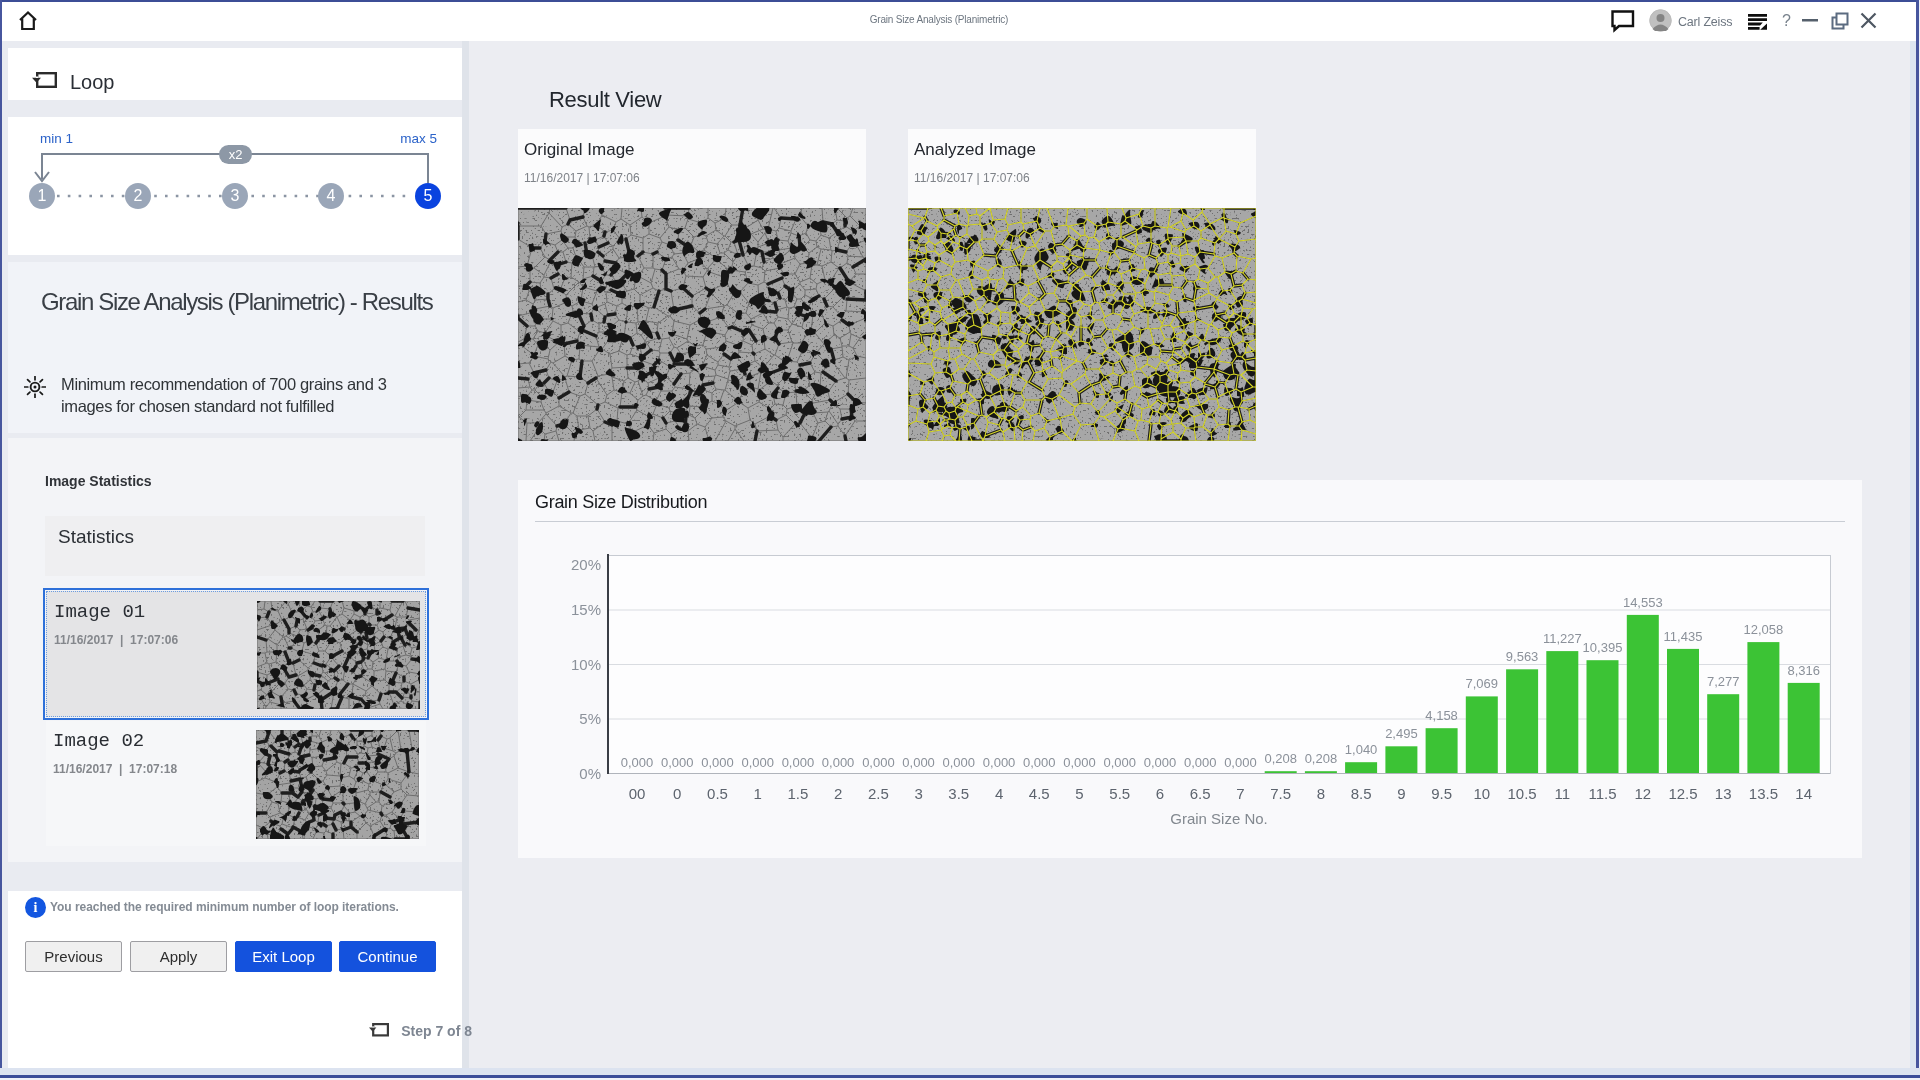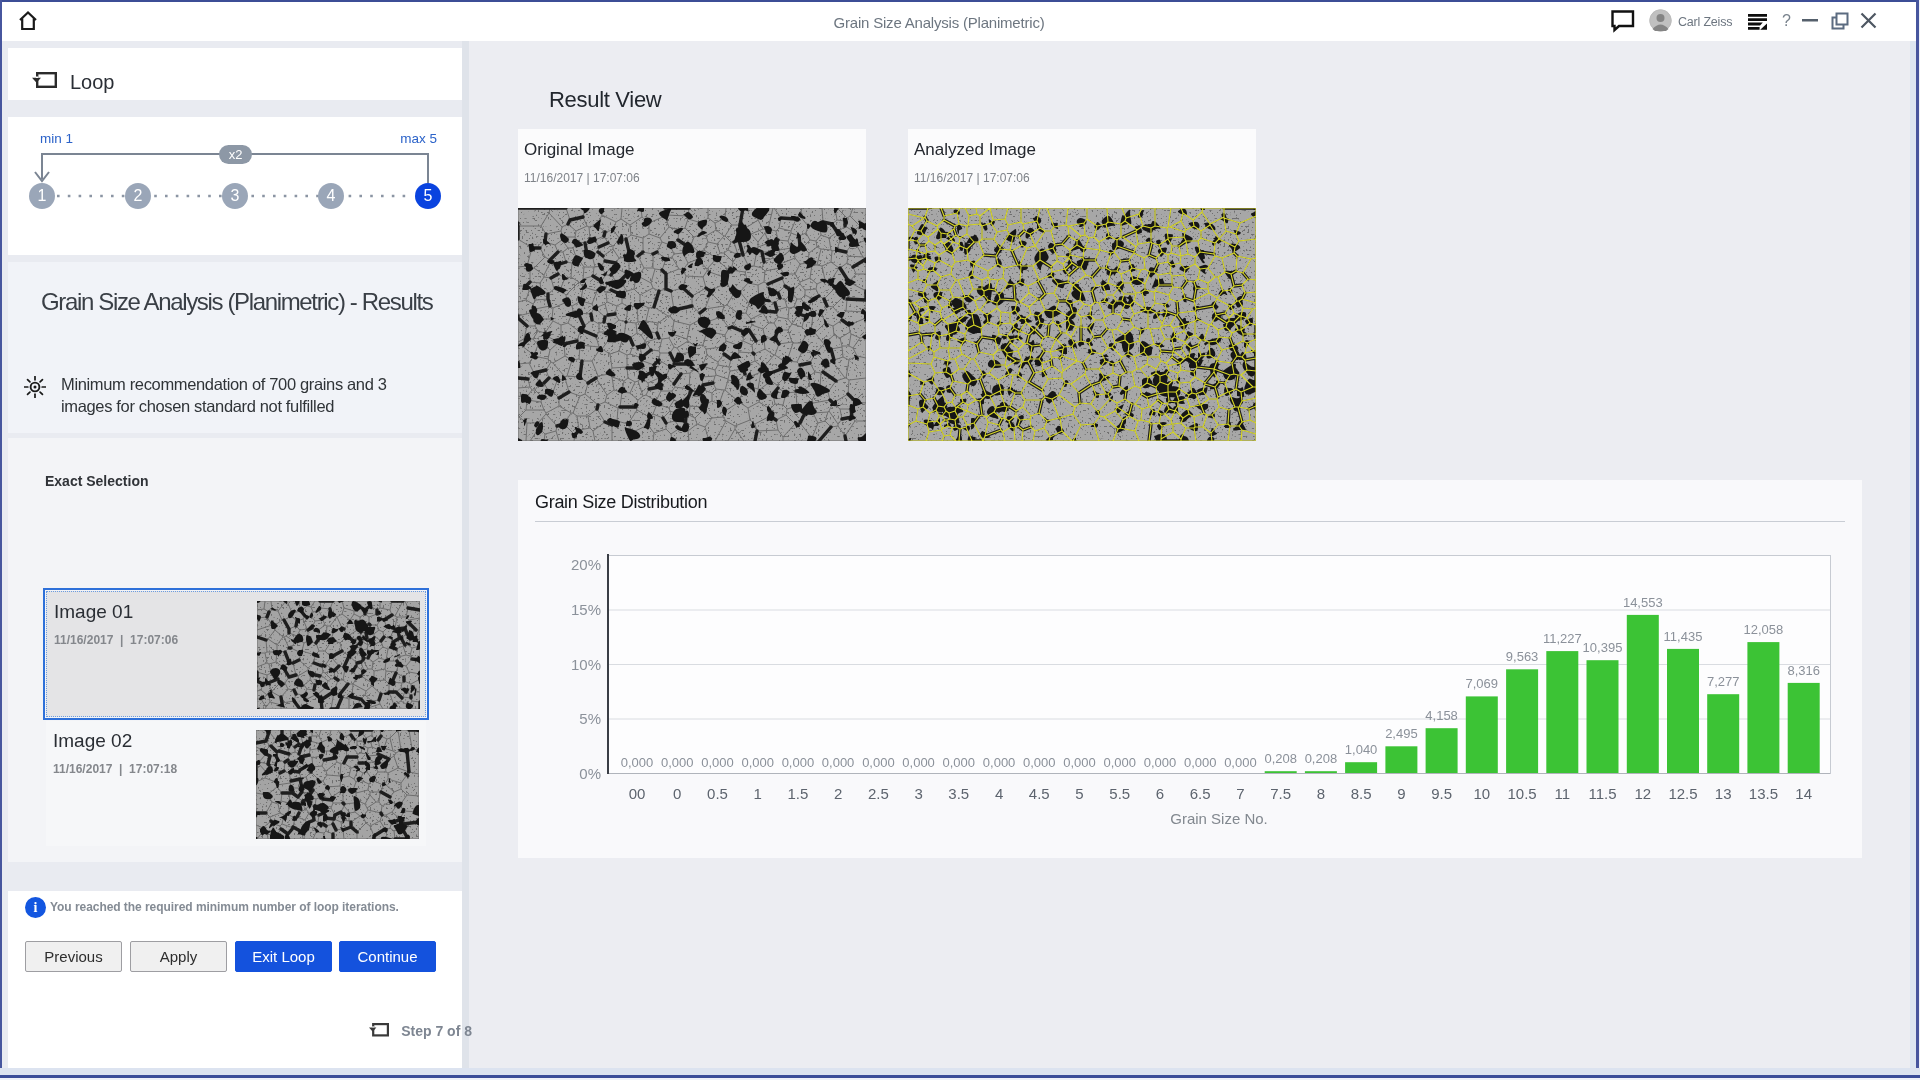--- a/index.html
+++ b/index.html
@@ -8,21 +8,21 @@
 .abs { position:absolute; }
 
 #topbar { position:absolute; left:0; top:0; width:1920px; height:41px; background:#fff; border-top:2px solid #3c4e96; }
 #leftedge { position:absolute; left:0; top:0; width:2px; height:1080px; background:#47569e; }
 #rightedge { position:absolute; left:1916px; top:0; width:3px; height:1080px; background:#47569e; }
 #rightstrip { position:absolute; left:1910px; top:41px; width:6px; height:1027px; background:#dde6f1; }
 #rightpad { position:absolute; left:1919px; top:0; width:1px; height:1080px; background:#eef1f8; }
 #botband { position:absolute; left:0; top:1068px; width:1920px; height:7px; background:#dce3f0; }
 #botline { position:absolute; left:0; top:1075px; width:1920px; height:3px; background:#3b4d99; }
 #botpad { position:absolute; left:0; top:1078px; width:1920px; height:2px; background:#eef1f8; }
-#titletext { position:absolute; top:14px; left:0; width:1878px; text-align:center; font-size:15px; letter-spacing:-0.2px; color:#6d7680; }
+#titletext { position:absolute; top:14px; left:0; width:1878px; text-align:center; font-size:10px; letter-spacing:-0.2px; color:#6d7680; }
 #carlzeiss { position:absolute; left:1678px; top:15px; font-size:12.5px; letter-spacing:-0.2px; color:#6d7680; }
 
 .lcard { position:absolute; left:8px; width:454px; background:#fff; }
 #card-loop { top:48px; height:52px; }
 #looptext { position:absolute; left:62px; top:23px; font-size:20px; color:#2a2e35; }
 #card-step { top:117px; height:138px; }
 #sec-title { position:absolute; left:8px; top:262px; width:454px; height:171px; background:#f1f3f8; }
 #sec-imgsel { position:absolute; left:8px; top:438px; width:454px; height:424px; background:#f3f4f7; }
 #sec-bottom { position:absolute; left:8px; top:891px; width:454px; height:178px; background:#fff; }
 
@@ -31,21 +31,21 @@
 .scircle.active { background:#0a43df; }
 #x2pill { position:absolute; left:211px; top:28px; width:33px; height:19px; background:#8d98a6; border-radius:9.5px; color:#fff; font-size:13px; text-align:center; line-height:19px; }
 
 #ptitle { position:absolute; left:33px; top:26px; font-size:24px; letter-spacing:-1.35px; white-space:nowrap; color:#3a3f46; }
 #warntext { position:absolute; left:53px; top:112px; width:360px; font-size:16.5px; line-height:21.5px; letter-spacing:-0.35px; color:#303438; }
 
 #imgsel-lbl { position:absolute; left:37px; top:35px; font-size:14px; font-weight:bold; color:#303338; }
 #stat-item { position:absolute; left:37px; top:78px; width:380px; height:60px; background:#efeff1; }
 #stat-item span { position:absolute; left:13px; top:10px; font-size:19px; color:#2b2f35; }
 .imgitem { position:absolute; left:38px; width:380px; }
-.imgitem .t1 { position:absolute; left:7px; top:9px; font-size:19px; color:#2a2e34; }
+.imgitem .t1 { position:absolute; left:7px; top:9px; font-size:19px; color:#2a2e34;font-family:Liberation Mono, monospace; }
 .imgitem .t2 { position:absolute; left:7px; top:41px; font-size:12px; font-weight:bold; color:#84878c; }
 #item1 { top:153px; height:126px; background:#e4e4e6; outline:2px solid #2e70d9; outline-offset:1px; border:1px dotted #6b9ce0; }
 #item2 { top:283px; height:125px; background:#f6f7f9; }
 .thumb { position:absolute; left:210px; top:9px; }
 
 #infoic { position:absolute; left:17px; top:6px; width:21px; height:21px; border-radius:50%; background:#1356e0; color:#fff; font-size:14px; font-weight:bold; text-align:center; line-height:21px; font-family:"Liberation Serif",serif; }
 #infotext { position:absolute; left:42px; top:9px; font-size:12px; letter-spacing:-0.05px; white-space:nowrap; font-weight:bold; color:#848b94; }
 .btn { position:absolute; top:50px; width:97px; height:31px; font-size:15px; text-align:center; line-height:29px; }
 .btn.gray { background:#f0f0f0; border:1px solid #9e9ea2; border-radius:2px; color:#2e2e2e; }
 .btn.blue { background:#1452dd; border:1px solid #1452dd; border-radius:2px; color:#fff; }
@@ -271,21 +271,24 @@
         <line x1="3.7" y1="19.3" x2="6.2" y2="16.8"></line>
         <line x1="16.8" y1="6.2" x2="19.3" y2="3.7"></line>
       </g>
       <circle cx="11.5" cy="11.5" r="4.6" fill="none" stroke="#1a1a1a" stroke-width="2"></circle>
       <circle cx="11.5" cy="11.5" r="1.6" fill="#1a1a1a"></circle>
     </svg>
   <div id="ptitle">Grain Size Analysis (Planimetric) - Results</div>
   <div id="warntext">Minimum recommendation of 700 grains and 3 images for chosen standard not fulfilled</div>
 </div>
 <div id="sec-imgsel">
-  <div id="imgsel-lbl">Exact Selection</div>
+  <div id="imgsel-lbl">Image Statistics</div>
+  <div id="stat-item">
+      <span>Statistics</span>
+    </div>
   <div class="imgitem" id="item1">
     <div class="t1">Image 01</div>
     <div class="t2">11/16/2017&nbsp; |&nbsp; 17:07:06</div>
     <div class="thumb" id="thumb1"><svg width="163" height="108" viewBox="0 0 163 108">
 <defs>
             <filter id="f3s" x="0" y="0" width="100%" height="100%">
 <feTurbulence type="fractalNoise" baseFrequency="0.5" numOctaves="2" seed="81"></feTurbulence>
 <feColorMatrix type="matrix" values="0 0 0 0 0 0 0 0 0 0 0 0 0 0 0 9 9 9 0 -15.4"></feColorMatrix>
 </filter>
           </defs>

